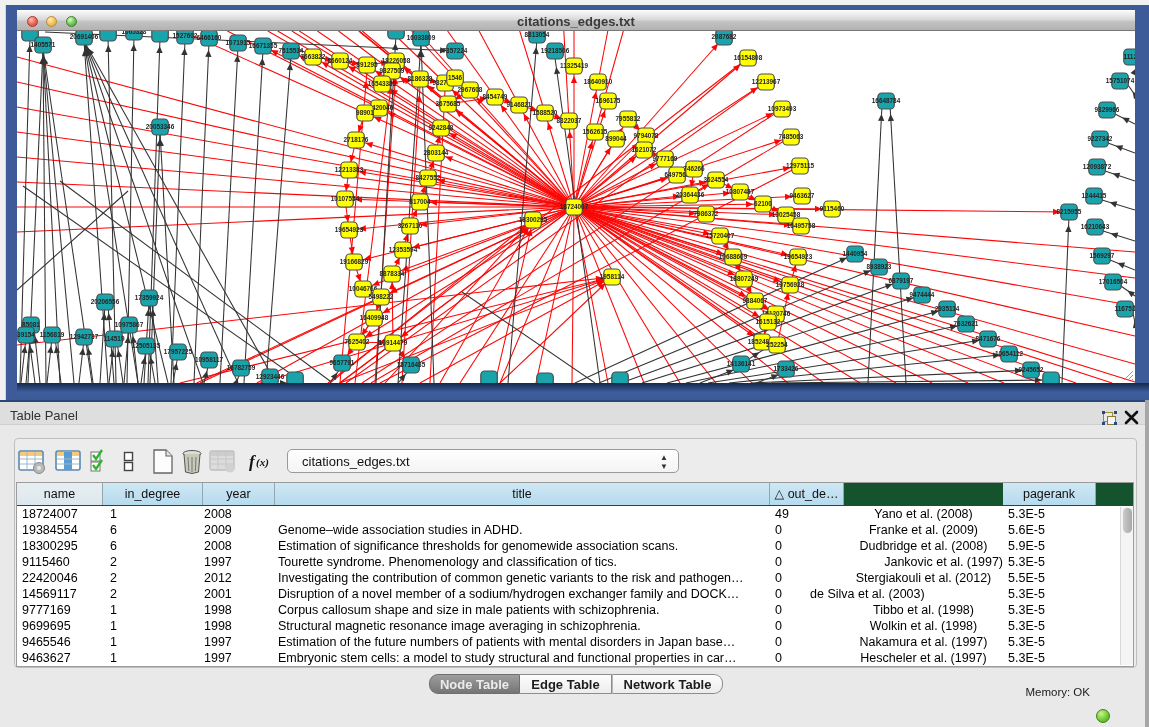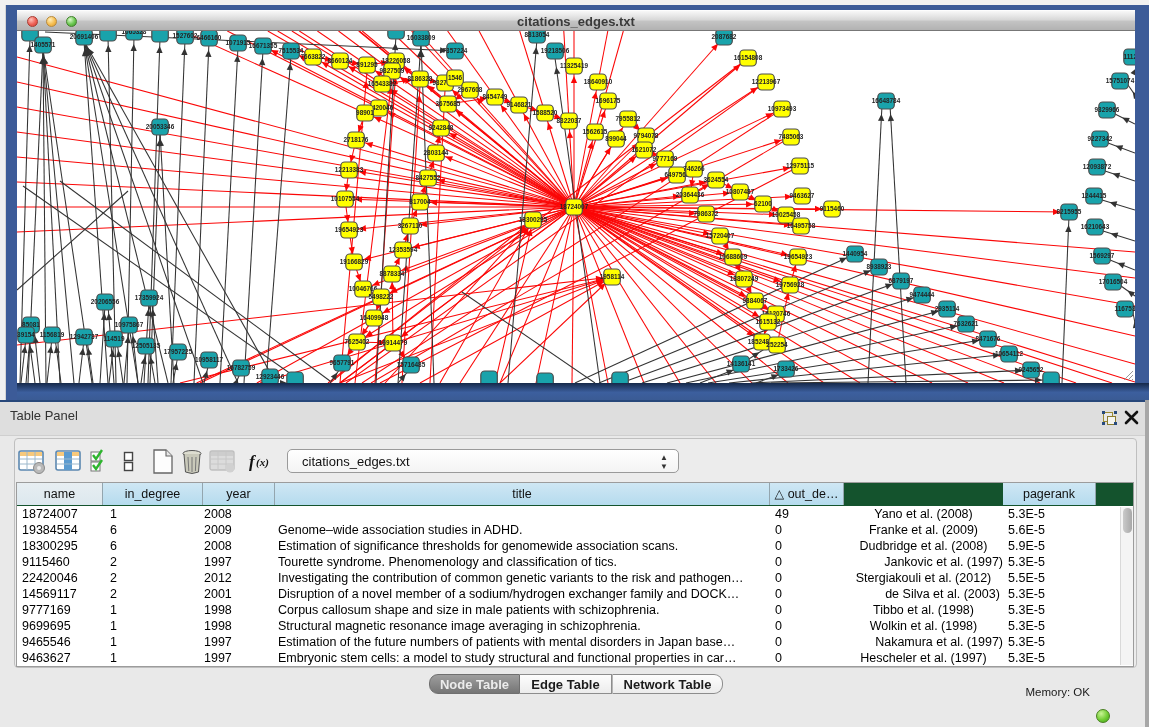--- a/index.html
+++ b/index.html
@@ -8,21 +8,21 @@
 #deskL{left:0;top:0;width:6px;height:400px;background:#f1f1f1;border-right:1px solid #d5d5d5}
 #deskT{left:0;top:0;width:1149px;height:5px;background:#f1f1f1}
 #win{left:5px;top:4px;width:1144px;height:396px;background:#3c5b98}
 #winbot{left:17px;top:383px;width:1132px;height:17px;background:linear-gradient(#16294a,#3c5f9e 55%,#3a5b94)}
 #title{left:17px;top:10px;width:1118px;height:21px;background:linear-gradient(#f8f8f8,#d9d9d9 45%,#c3c3c3 55%,#b2b2b2);border-bottom:1px solid #777;border-top:1px solid #fdfdfd}
 #title .t{position:absolute;left:0;width:100%;text-align:center;top:3px;font-size:13px;font-weight:bold;color:#3a3a3a}
 .tl{position:absolute;top:5px;width:11px;height:11px;border-radius:50%}
 #canvas{left:17px;top:31px;width:1118px;height:352px;background:#fff;overflow:hidden}
 
 #panel{left:0;top:400px;width:1149px;height:327px;background:#e9e9e9;border-top:2px solid #27477a}
-#phead{left:0;top:402px;width:1149px;height:34px;background:#dedede;border-bottom:1px solid #cfcfcf}
+#phead{left:0;top:402px;width:1149px;height:23px;background:#dedede;border-bottom:1px solid #cfcfcf}
 #phead .t{position:absolute;left:10px;top:6px;font-size:13px;color:#333}
 #pbox{left:14px;top:438px;width:1123px;height:230px;background:#ececec;border:1px solid #bfbfbf;border-radius:4px}
 #combo{left:287px;top:449px;width:392px;height:24px;background:linear-gradient(#fff,#f4f4f4);border:1px solid #9a9a9a;border-radius:5px}
 #combo .t{position:absolute;left:14px;top:4px;font-size:13px;color:#111}
 #combo .st{position:absolute;right:10px;top:3px;font-size:8px;color:#333;line-height:9px;text-align:center}
 #thead{left:17px;top:483px;width:1116px;height:41px;background:#14532d;border-bottom:1px solid #7e7e7e}
 .hc{position:absolute;top:0;height:22px;background:linear-gradient(#cfe7f4,#b5dbee);border-right:1px solid #93a5ae;font-size:12.5px;color:#111;text-align:center;line-height:22px}
 #tbody{left:17px;top:506px;width:1116px;height:160px;background:#fff}
 .trow{position:absolute;left:0;width:1116px;height:16px;line-height:16px;font-size:12.5px;color:#000}
 .trow span{position:absolute;top:0;white-space:nowrap}
@@ -956,21 +956,21 @@
       <span style="left:758px">0</span>
       <span style="left:827px;width:159px;text-align:center">Stergiakouli et al. (2012)</span>
       <span style="left:991px">5.5E-5</span>
     </div>
     <div class="trow" style="top:80px">
       <span style="left:5px">14569117</span>
       <span style="left:93px">2</span>
       <span style="left:187px">2001</span>
       <span style="left:261px">Disruption of a novel member of a sodium/hydrogen exchanger family and DOCK…</span>
       <span style="left:758px">0</span>
-      <span style="left:846px;width:159px;text-align:center">de Silva et al. (2003)</span>
+      <span style="left:793px;width:159px;text-align:left">de Silva et al. (2003)</span>
       <span style="left:991px">5.3E-5</span>
     </div>
     <div class="trow" style="top:96px">
       <span style="left:5px">9777169</span>
       <span style="left:93px">1</span>
       <span style="left:187px">1998</span>
       <span style="left:261px">Corpus callosum shape and size in male patients with schizophrenia.</span>
       <span style="left:758px">0</span>
       <span style="left:827px;width:159px;text-align:center">Tibbo et al. (1998)</span>
       <span style="left:991px">5.3E-5</span>
@@ -983,21 +983,21 @@
       <span style="left:758px">0</span>
       <span style="left:827px;width:159px;text-align:center">Wolkin et al. (1998)</span>
       <span style="left:991px">5.3E-5</span>
     </div>
     <div class="trow" style="top:128px">
       <span style="left:5px">9465546</span>
       <span style="left:93px">1</span>
       <span style="left:187px">1997</span>
       <span style="left:261px">Estimation of the future numbers of patients with mental disorders in Japan base…</span>
       <span style="left:758px">0</span>
-      <span style="left:827px;width:159px;text-align:right">Nakamura et al. (1997)</span>
+      <span style="left:827px;width:159px;text-align:center">Nakamura et al. (1997)</span>
       <span style="left:991px">5.3E-5</span>
     </div>
     <div class="trow" style="top:144px">
       <span style="left:5px">9463627</span>
       <span style="left:93px">1</span>
       <span style="left:187px">1997</span>
       <span style="left:261px">Embryonic stem cells: a model to study structural and functional properties in car…</span>
       <span style="left:758px">0</span>
       <span style="left:827px;width:159px;text-align:center">Hescheler et al. (1997)</span>
       <span style="left:991px">5.3E-5</span>

